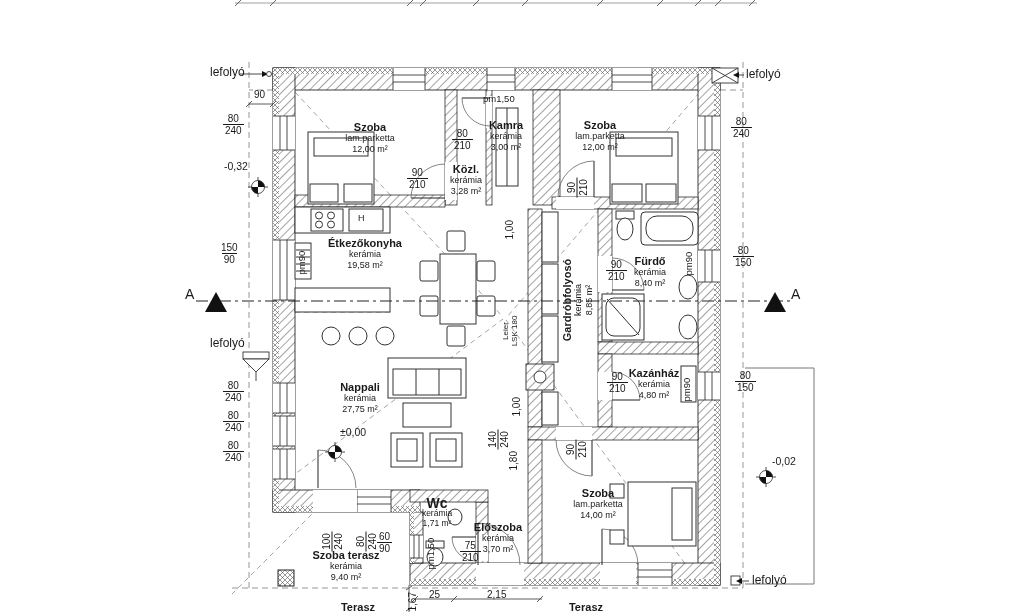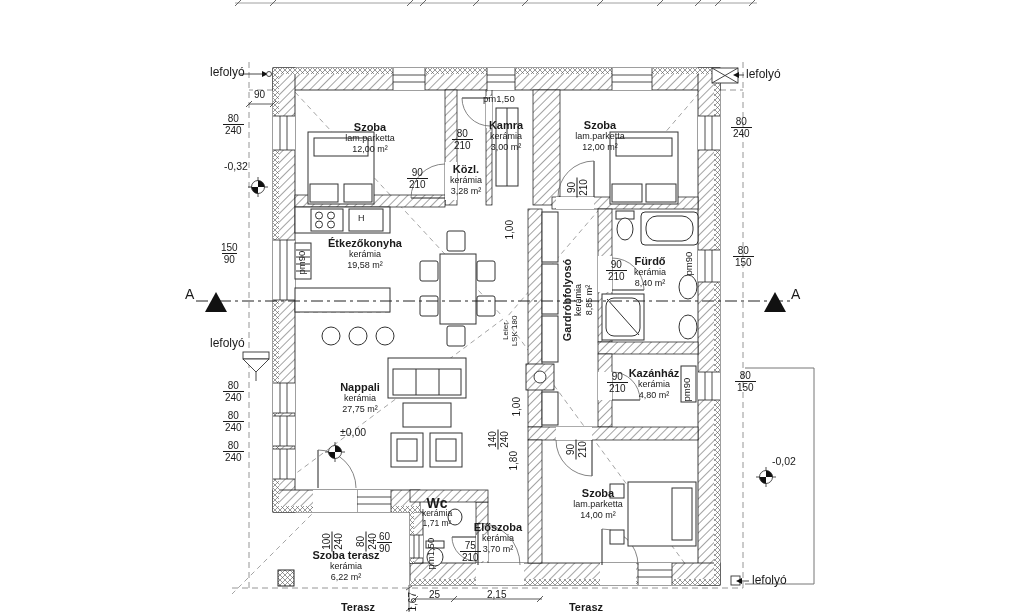--- a/index.html
+++ b/index.html
@@ -496,21 +496,21 @@
   <span class="s">3,70 m²</span>
 </div>
 <div class="room" style="left:548px;top:488px;width:100px">
   <span class="n">Szoba</span>
   <span class="s">lam.parketta</span>
   <span class="s">14,00 m²</span>
 </div>
 <div class="room" style="left:300px;top:550px;width:92px">
   <span class="n">Szoba terasz</span>
   <span class="s">kerámia</span>
-  <span class="s">6,22 m²</span>
+  <span class="s">9,40 m²</span>
 </div>
 <div class="room" style="left:328px;top:602px;width:60px">
   <span class="n">Terasz</span>
 </div>
 <div class="room" style="left:556px;top:602px;width:60px">
   <span class="n">Terasz</span>
 </div>
 
 <span class="t lvl" style="left:340px;top:427px">±0,00</span>
 <span class="t lvl" style="left:224px;top:161px">-0,32</span>

